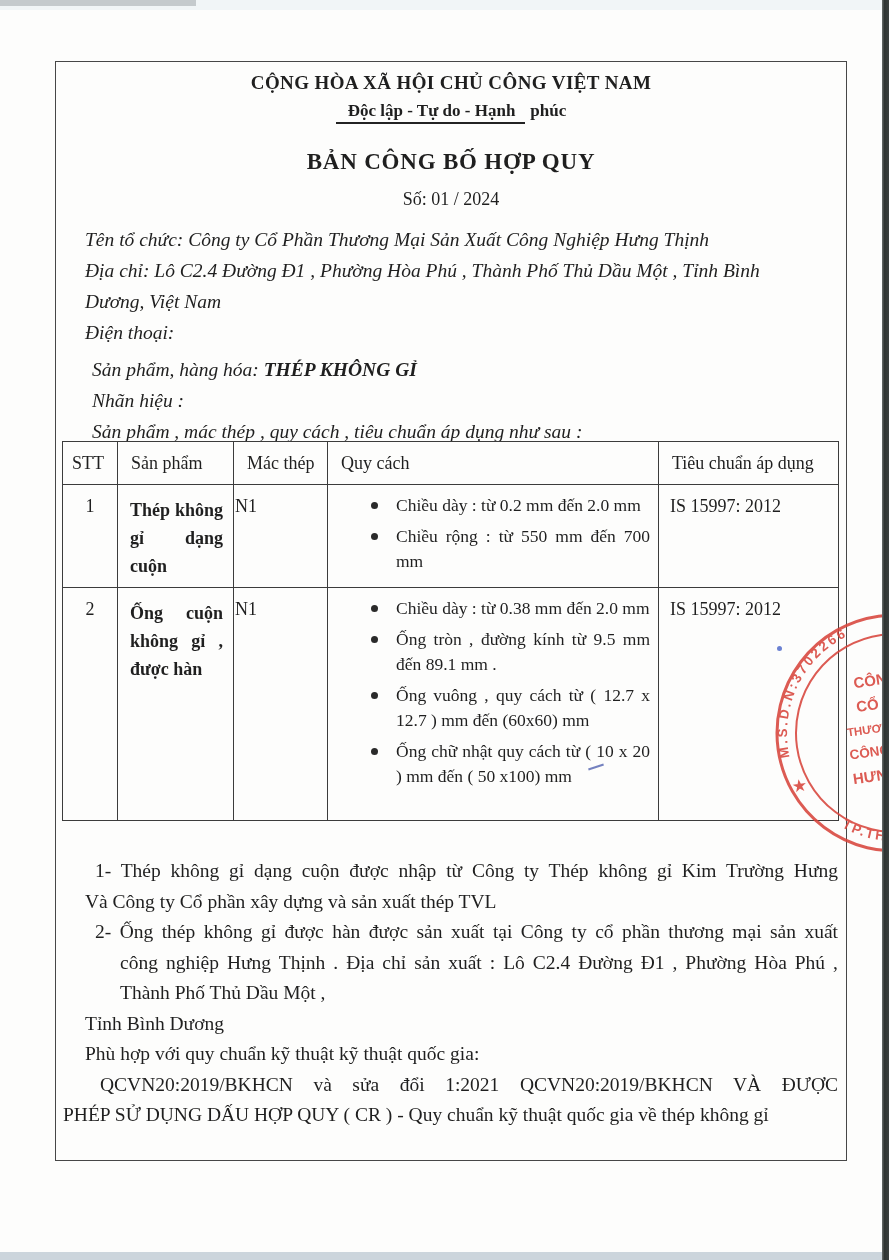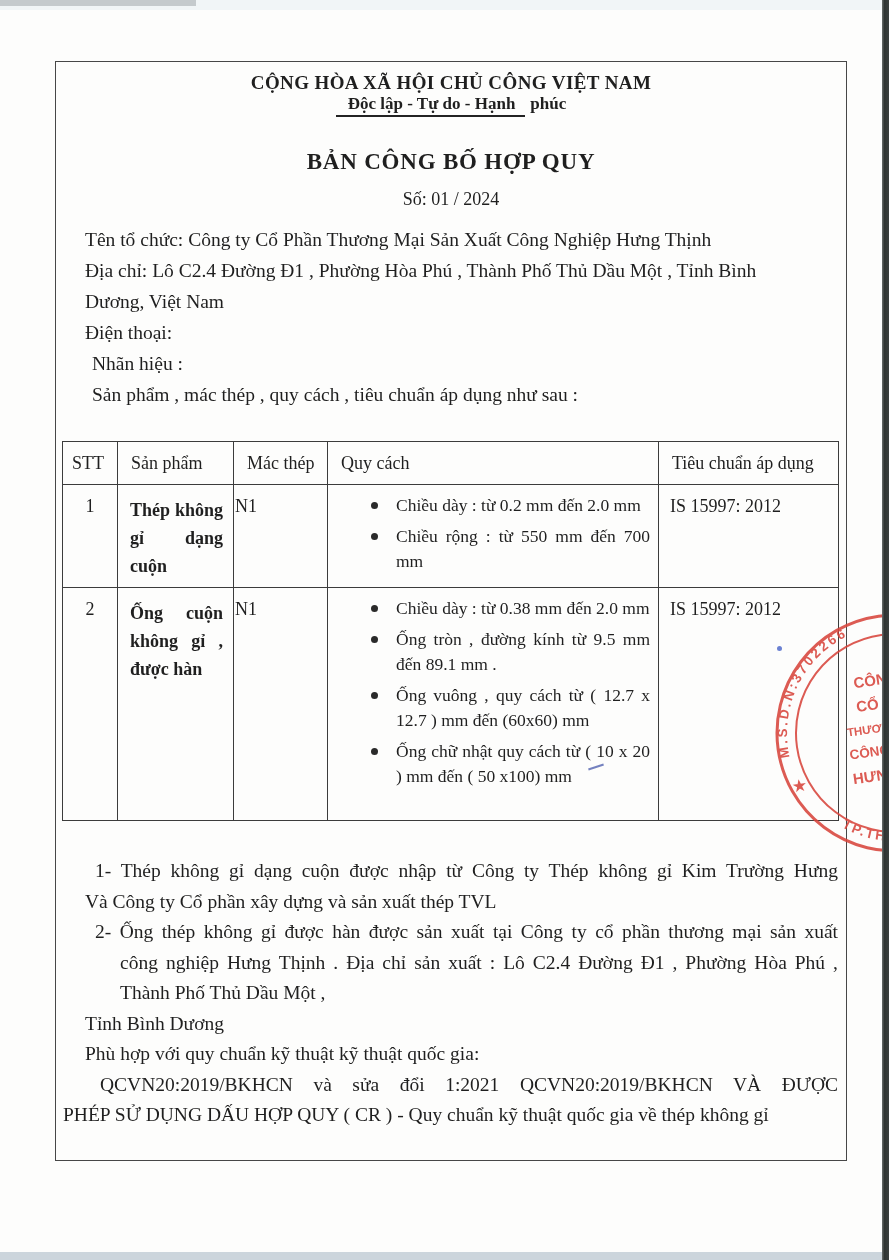--- a/index.html
+++ b/index.html
@@ -22,30 +22,30 @@
     background:#3a57c4;opacity:.75;z-index:30;}
   .ink-speck-dash{position:absolute;left:588px;top:766px;width:16px;height:2px;background:#2b3f9e;
     opacity:.65;transform:rotate(-18deg);z-index:30;}
 
   
   .page-frame{position:absolute;left:55px;top:61px;width:790px;height:1098px;border:1px solid #474747;z-index:3;}
 
   
   .nat-header{position:absolute;left:55px;top:72px;width:792px;text-align:center;z-index:5;}
   .country-line{font-size:19px;font-weight:bold;letter-spacing:.4px;}
-  .motto-line{font-size:17px;font-weight:bold;}
+  .motto-line{margin-top:7px;font-size:17px;font-weight:bold;}
   .motto-underlined{border-bottom:2px solid #232323;padding:0 10px 2px 12px;}
   .motto-tail{margin-left:5px;}
 
   .doc-title{position:absolute;left:55px;top:149px;width:792px;text-align:center;
     font-size:23px;font-weight:bold;letter-spacing:.8px;z-index:5;}
   .doc-number{position:absolute;left:55px;top:189px;width:792px;text-align:center;font-size:18px;z-index:5;}
 
   
-  .info{position:absolute;left:85px;top:224px;width:706px;font-size:19.5px;line-height:31px;z-index:5;}
+  .info{position:absolute;left:85px;top:224px;width:706px;font-size:19.5px;line-height:31px;z-index:5;font-style:italic;}
   .info p{margin:0;}
   .indent-sm{margin-left:7px !important;}
   .gap-top{margin-top:6px !important;}
 
   
   table.spec-table{position:absolute;left:62px;top:441px;width:776px;border-collapse:collapse;
     table-layout:fixed;font-size:18px;z-index:5;background:transparent;}
   .spec-table col.c-stt{width:55px;} .spec-table col.c-sp{width:116px;}
   .spec-table col.c-mt{width:94px;} .spec-table col.c-qc{width:331px;}
   .spec-table col.c-tc{width:180px;}
@@ -95,20 +95,21 @@
   </div>
 </div>
 
 <div class="doc-title">BẢN CÔNG BỐ HỢP QUY</div>
 <div class="doc-number">Số: 01 / 2024</div>
 
 <div class="info">
   <p>Tên tổ chức: Công ty Cổ Phần Thương Mại Sản Xuất Công Nghiệp Hưng Thịnh</p>
   <p>Địa chỉ: Lô C2.4 Đường Đ1 , Phường Hòa Phú , Thành Phố Thủ Dầu Một , Tỉnh Bình Dương, Việt Nam</p>
   <p>Điện thoại:</p>
+  <p class="indent-sm gap-top"><span>Sản phẩm, hàng hóa:</span> <b>THÉP KHÔNG GỈ</b></p>
   <p class="indent-sm">Nhãn hiệu :</p>
   <p class="indent-sm">Sản phẩm , mác thép , quy cách , tiêu chuẩn áp dụng như sau :</p>
 </div>
 
 <table class="spec-table">
   <colgroup>
       <col class="c-stt">
       <col class="c-sp">
       <col class="c-mt">
       <col class="c-qc">

